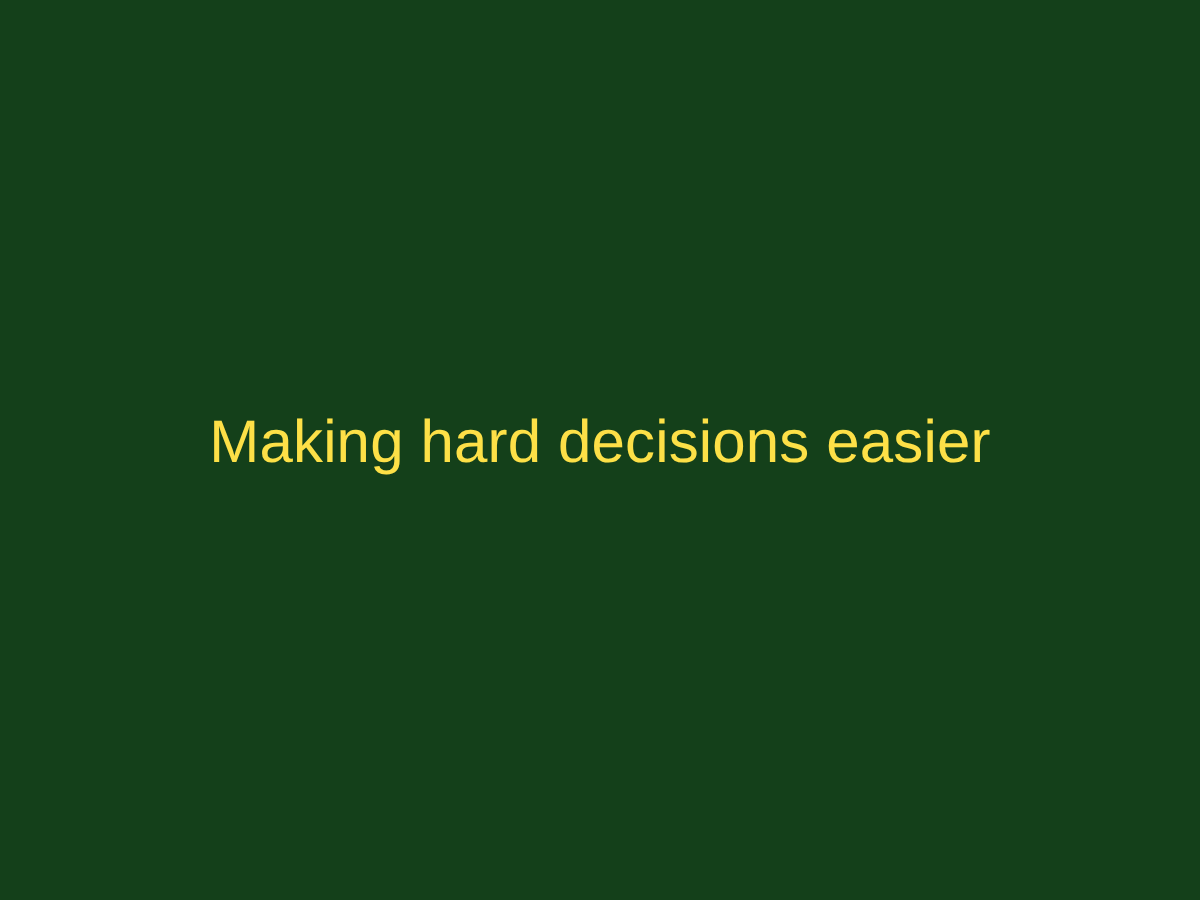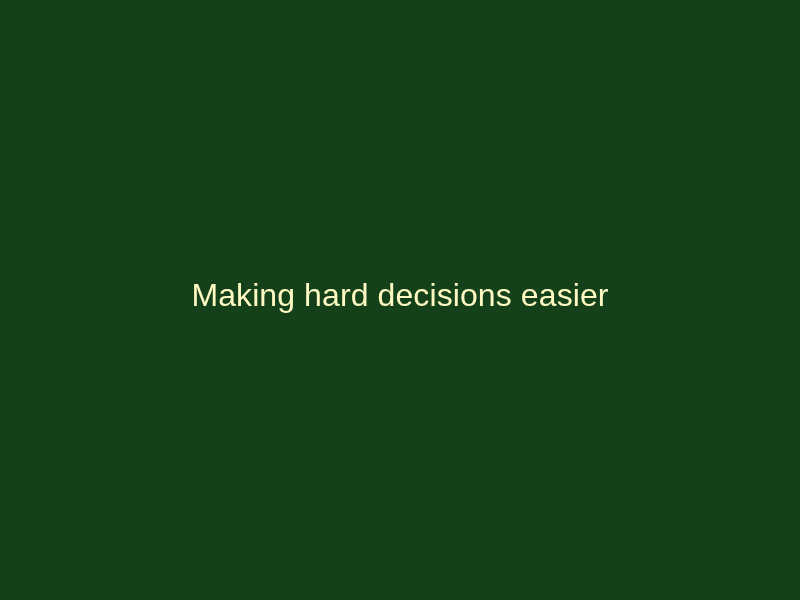--- a/index.html
+++ b/index.html
@@ -56,17 +56,17 @@
     transform: translateY(-5px);
   }
 </style>
 </head>
 <body>
 
 <div class="slide" style="background-color: rgb(20, 64, 26);">
 
   <div class="headline-wrap">
 
-    <h1 class="headline" style="color: #fef9c3; font-size: 32px; text-align: center;">Making hard decisions easier</h1>
+    <h1 class="headline" style="color: #fde047; font-size: 40px; text-align: center;">Making hard decisions easier</h1>
 
   </div>
 
 </div>
 
 </body></html>

